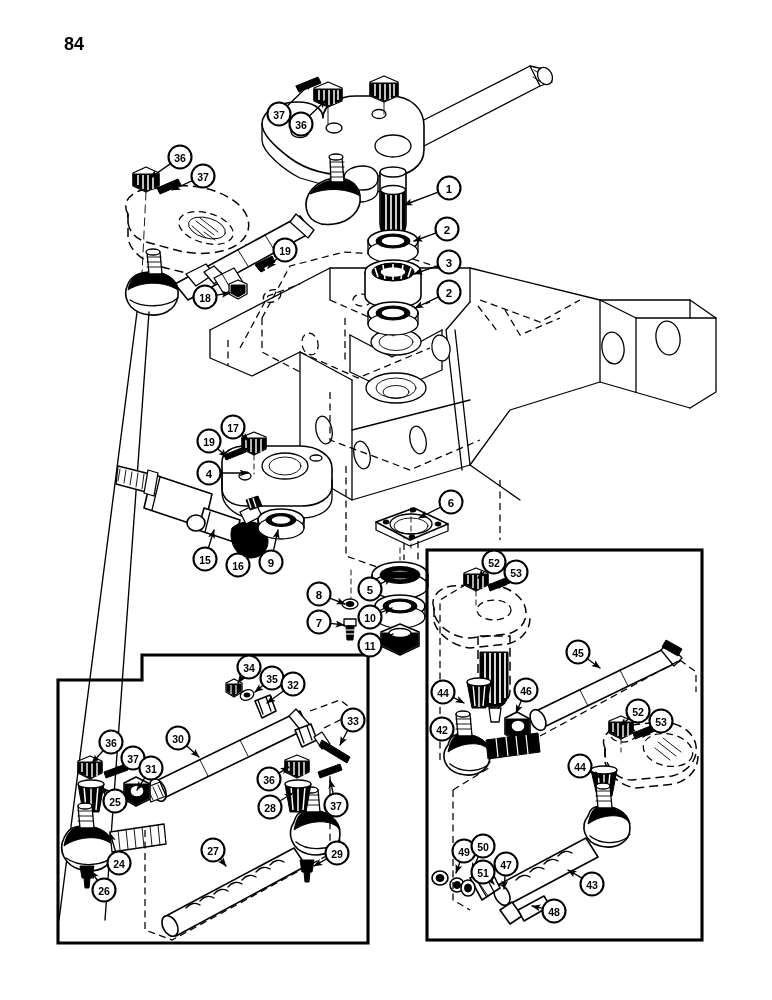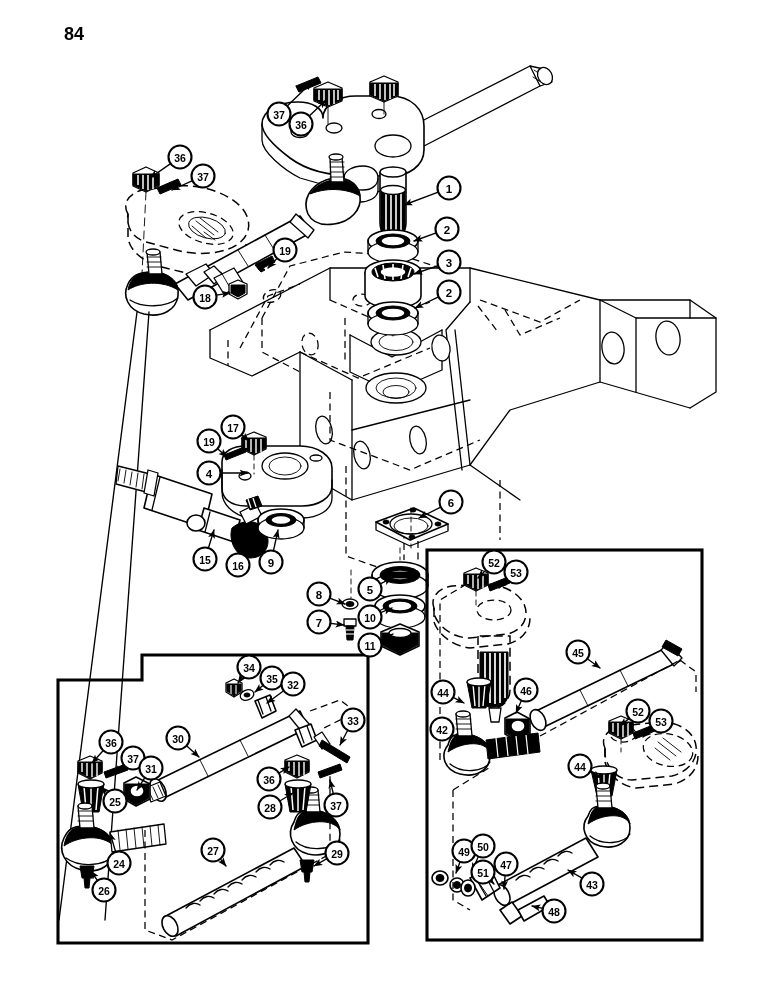--- a/index.html
+++ b/index.html
@@ -4,21 +4,21 @@
 <title>Parts Diagram Page 84</title>
 <style>
   html,body{margin:0;padding:0;background:#ffffff;}
   body{
     width:772px;height:1000px;overflow:hidden;position:relative;
     font-family:"Liberation Serif", serif;
     -webkit-font-smoothing:none;
   }
   #page{position:absolute;inset:0;background:#fff;}
   #page-number{
-    position:absolute;left:64px;top:24px;
+    position:absolute;left:64px;top:34px;
     font-family:"Liberation Sans", sans-serif;
     font-weight:bold;font-size:18px;color:#000;letter-spacing:0px;
   }
   #art{position:absolute;left:0;top:0;width:772px;height:1000px;}
   svg{display:block;}
   .cal-txt{
     font-family:"Liberation Sans", sans-serif;
     font-weight:bold;font-size:11.5px;fill:#000;
     text-anchor:middle;dominant-baseline:central;
     pointer-events:none;

